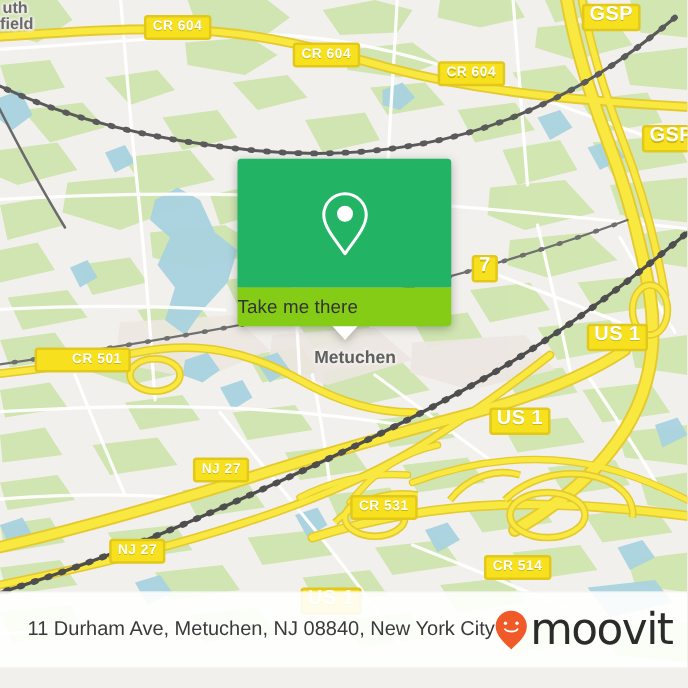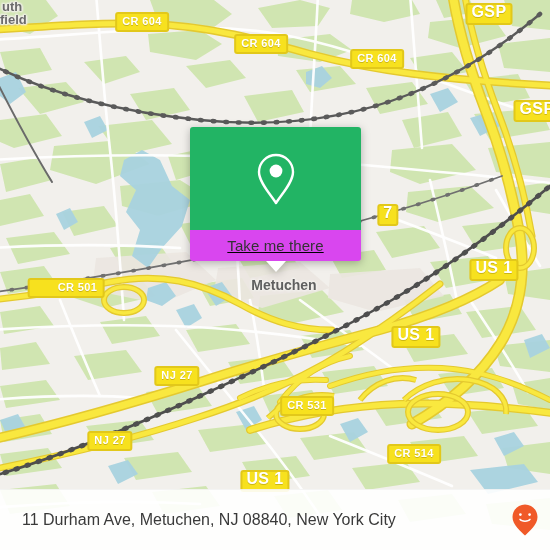--- a/index.html
+++ b/index.html
@@ -59,26 +59,25 @@
     filter:drop-shadow(0 2px 4px rgba(0,0,0,.28));
   }
   #popup-green{
     background:#22b464;
     height:103px;
     border-radius:3px 3px 0 0;
     display:flex;align-items:center;justify-content:center;
   }
   #popup-pin{width:44px;height:56px;display:block;}
   #popup-button{
-    background:#d946ef;
+    background:#84cc16;
     height:31px;
     border-radius:0 0 3px 3px;
-    display:flex;align-items:center;justify-content:center;
+    display:flex;align-items:center;justify-content:flex-start;
     cursor:pointer;
-    text-decoration:underline;
   }
   #popup-button-label{
     color:#333333;font-size:15px;letter-spacing:.1px;
     font-family:"Liberation Sans","DejaVu Sans",sans-serif;
   }
   #popup-tail{
     position:absolute;left:50%;top:134px;
     width:0;height:0;margin-left:-10px;
     border-left:10px solid transparent;
     border-right:10px solid transparent;
@@ -90,21 +89,21 @@
     position:absolute;left:0;top:470px;
     padding:4px 8px 4px 10px;
     font-size:12px;color:#3c3c3c;
     background:rgba(255,255,255,.82);
     font-family:"Liberation Sans","DejaVu Sans",sans-serif;
     white-space:nowrap;
   }
 
   
   #footer{
-    position:absolute;left:0;right:0;bottom:0;height:60px;
+    position:absolute;left:0;right:0;bottom:16px;height:60px;
     background:rgba(255,255,255,.90);
     display:flex;align-items:center;
     border-top:1px solid rgba(0,0,0,.04);
   }
   #footer-address{
     margin-left:22px;
     font-size:16px;color:#3a3a3a;white-space:nowrap;
     font-family:"Liberation Sans","DejaVu Sans",sans-serif;
   }
   #footer-logo{
@@ -381,16 +380,17 @@
 
   <div id="footer">
     <div id="footer-address">11 Durham Ave, Metuchen, NJ 08840, New York City</div>
     <div id="footer-logo">
       <svg id="moovit-pin" viewBox="0 0 26 32">
         <path d="M13 0.5 C6.1 0.5 0.5 6.1 0.5 13 C0.5 21 9 27.5 13 31.5 C17 27.5 25.5 21 25.5 13 C25.5 6.1 19.9 0.5 13 0.5 Z" fill="#f05a28"></path>
         <circle cx="8.4" cy="10.6" r="1.35" fill="#ffffff"></circle>
         <circle cx="17.6" cy="10.6" r="1.35" fill="#ffffff"></circle>
         <path d="M8 15.4 C9.6 17.8 16.4 17.8 18 15.4" fill="none" stroke="#ffffff" stroke-width="1.5" stroke-linecap="round"></path>
       </svg>
+      <span id="moovit-word">moovit</span>
     </div>
   </div>
 
 </div>
 
 </body></html>

